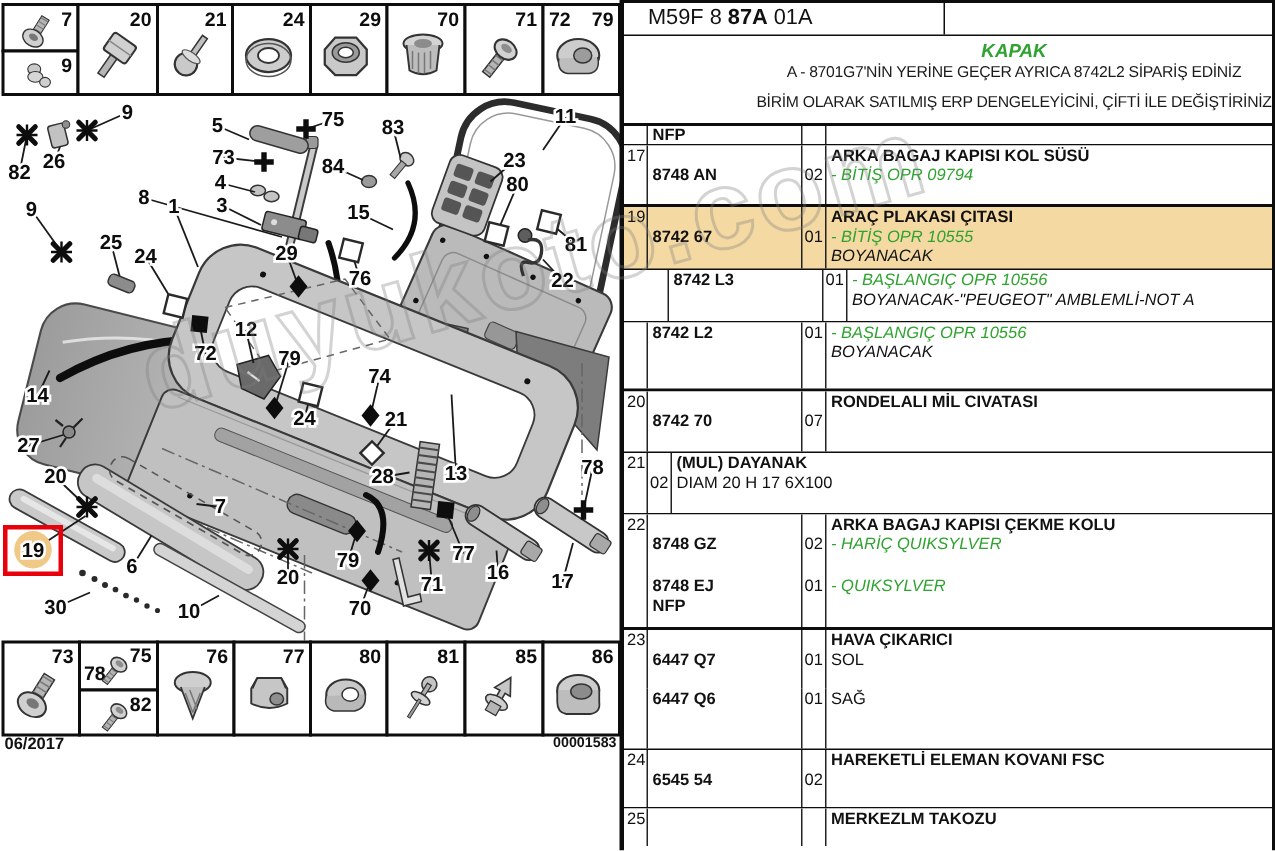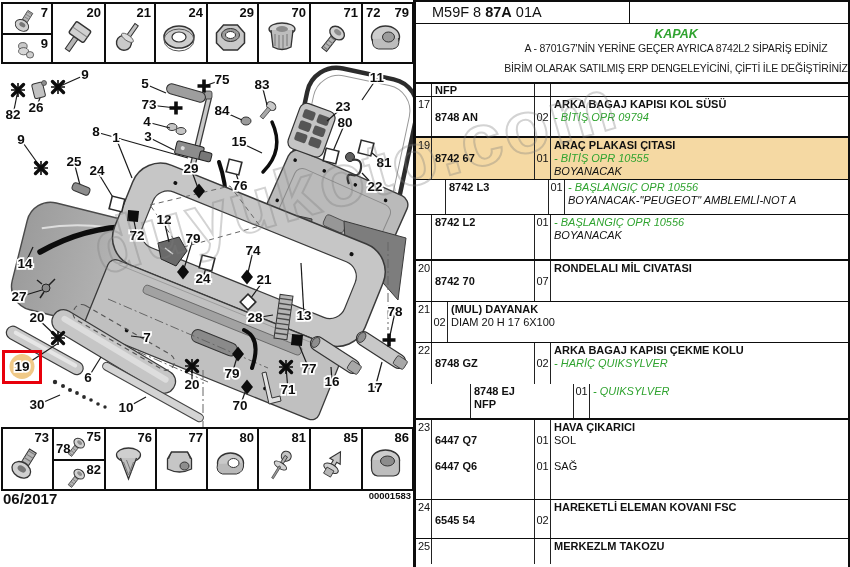--- a/index.html
+++ b/index.html
@@ -1,20 +1,20 @@
 <!DOCTYPE html>
 <html><head>
 <meta charset="utf-8">
 <style>
   html,body{margin:0;padding:0;background:#fff;}
   body{width:850px;height:567px;position:relative;overflow:hidden;
        font-family:"Liberation Sans",sans-serif;color:#111;}
   #left-panel{position:absolute;left:0;top:0;width:415px;height:567px;background:#fff;}
   #diagram-svg{position:absolute;left:0;top:0;}
-  #sheet-date{position:absolute;left:3px;top:490px;font-size:15px;font-weight:bold;text-align:center;}
+  #sheet-date{position:absolute;left:3px;top:490px;font-size:11px;font-weight:bold;text-align:center;}
   #sheet-number{position:absolute;right:4px;top:490px;font-size:9.5px;font-weight:bold;}
   #panel-divider{position:absolute;left:413px;top:0;width:3px;height:567px;background:#0d0d0d;z-index:6;}
   #right-panel{position:absolute;left:416px;top:0;width:434px;height:567px;box-sizing:border-box;
                border-top:2px solid #0d0d0d;border-right:2px solid #0d0d0d;background:#fff;}
   #code-row{height:21px;border-bottom:1.5px solid #0d0d0d;display:flex;padding-left:12px;}
   #code-box{width:202px;border-right:1.5px solid #0d0d0d;font-size:14.5px;padding:2px 0 0 4px;
             white-space:nowrap;box-sizing:border-box;}
   #code-box b{font-weight:bold;}
   #title-block{height:60px;border-bottom:2.5px solid #0d0d0d;box-sizing:border-box;
                text-align:center;padding-left:88px;}
@@ -634,21 +634,21 @@
         <div class="c-ref">22</div>
         <div class="c-part">
           <div>8748 GZ</div>
         </div>
         <div class="c-qty">02</div>
         <div class="c-desc">
           <div class="lk">ARKA BAGAJ KAPISI ÇEKME KOLU</div>
           <div class="lg" style="color: rgb(47, 163, 47);">- HARİÇ QUIKSYLVER</div>
         </div>
       </div>
-      <div class="trow" style="height: 36px; border-bottom: 2px solid rgb(13, 13, 13); padding-left: 39px;">
+      <div class="trow" style="height: 36px; border-bottom: 2px solid rgb(13, 13, 13);">
         <div class="c-ref"></div>
         <div class="c-part">
           <div>8748 EJ</div>
           <div class="nfp">NFP</div>
         </div>
         <div class="c-qty">01</div>
         <div class="c-desc">
           <div class="lg" style="color: rgb(47, 163, 47);">- QUIKSYLVER</div>
         </div>
       </div>

